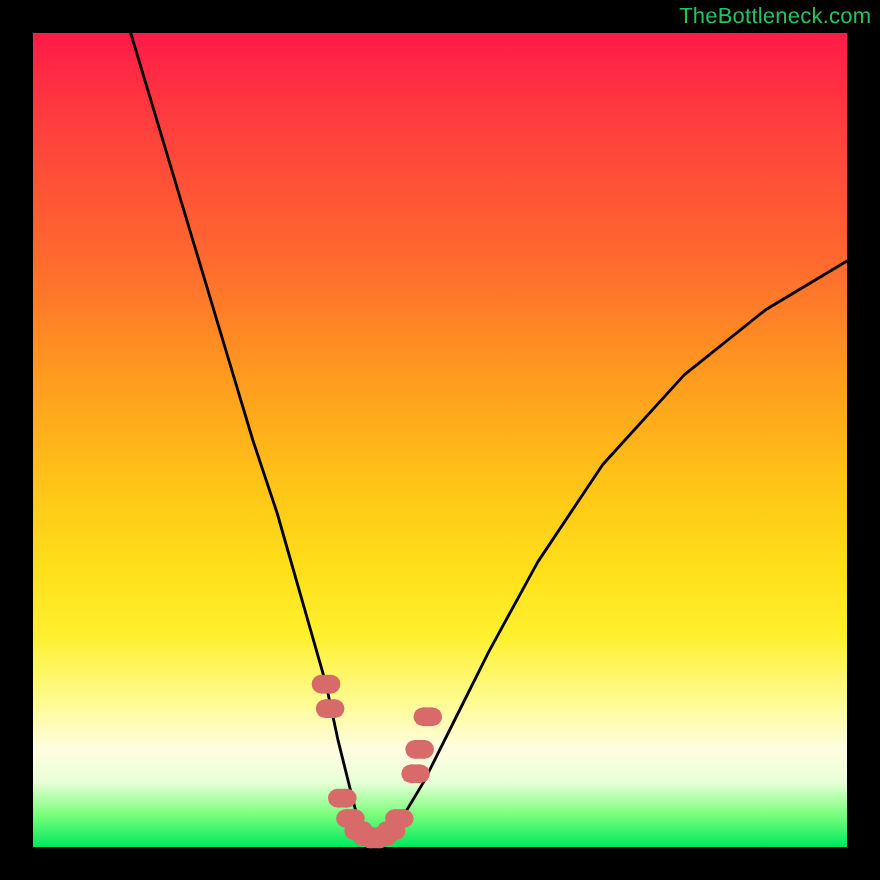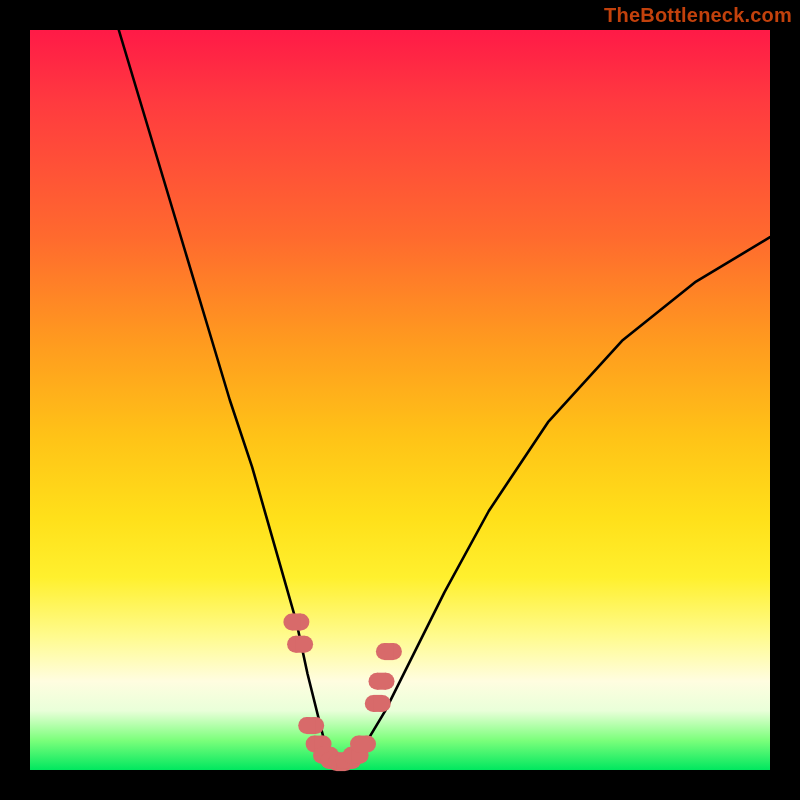--- a/index.html
+++ b/index.html
@@ -37,23 +37,23 @@
       #fffde0 88%,
       #e9ffd9 92%,
       #7bff7b 96%,
       #00e75f 100%
     );
   }
   .watermark {
     position: absolute;
     top: 4px;
     right: 8px;
-    color: #c2410c;
+    color: #22c55e;
     font-size: 20px;
-    font-weight: 700;
+    font-weight: 400;
     letter-spacing: 0.2px;
     user-select: none;
   }
   svg.curve-layer {
     position: absolute;
     left: 0;
     top: 0;
     width: 740px;
     height: 740px;
     overflow: visible;

